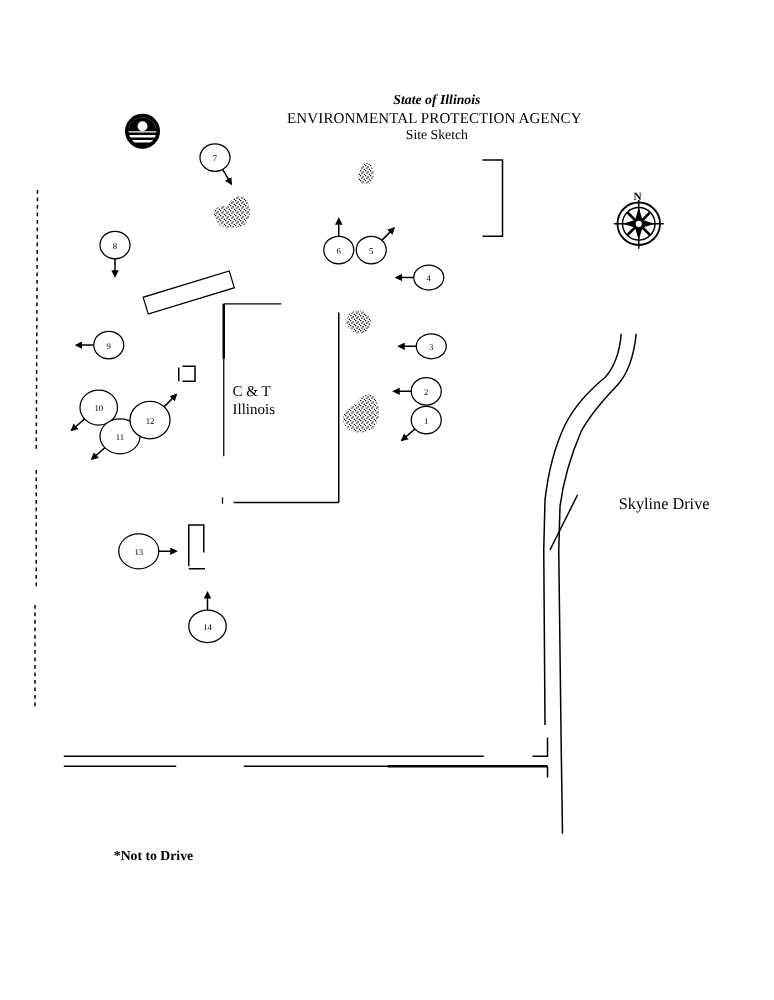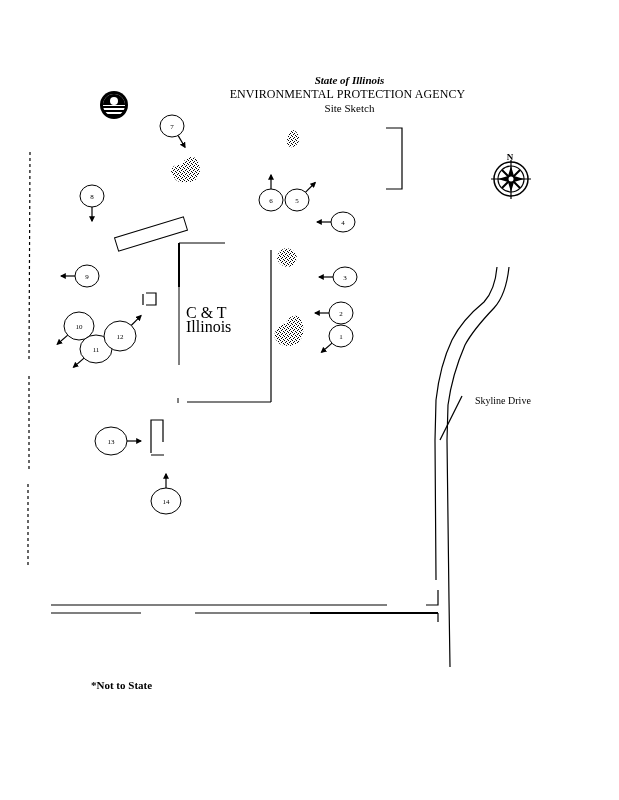--- a/index.html
+++ b/index.html
@@ -3,22 +3,22 @@
   <meta charset="utf-8">
   <style>
     html, body { margin: 0; padding: 0; background: #ffffff; }
     body { width: 619px; height: 800px; position: relative; overflow: hidden;
            font-family: "Liberation Serif", serif; color: #000; }
     #sketch { position: absolute; left: 0; top: 0; }
     .hdr { position: absolute; left: 0; width: 619px; text-align: center; line-height: 1; }
     .hdr-state { top: 75px; left: 40px; font-size: 11px; font-style: italic; font-weight: bold; }
     .hdr-agency { top: 88px; left: 38px; font-size: 12px; letter-spacing: 0.1px; }
     .hdr-sub { top: 103px; left: 40px; font-size: 11px; }
-    .site-label { position: absolute; left: 186px; top: 306px; font-size: 16px; line-height: 14px; }
-    .road-label { position: absolute; left: 475px; top: 395px; font-size: 10px; }
+    .site-label { position: absolute; left: 186px; top: 306px; font-size: 12px; line-height: 14px; }
+    .road-label { position: absolute; left: 495px; top: 395px; font-size: 13px; }
     .note { position: absolute; left: 91px; top: 679px; font-size: 11px; font-weight: bold; }
     svg text { font-family: "Liberation Serif", serif; }
   </style>
 </head>
 <body>
 
 <svg id="sketch" width="619" height="800" viewBox="0 0 619 800" xmlns="http://www.w3.org/2000/svg">
   <defs>
     <pattern id="stipple" width="4" height="4" patternUnits="userSpaceOnUse">
       <rect x="0" y="0" width="1" height="1" fill="#000"></rect>
@@ -181,13 +181,13 @@
 <div class="hdr hdr-agency">ENVIRONMENTAL PROTECTION AGENCY</div>
 <div class="hdr hdr-sub">Site Sketch</div>
 
 <div class="site-label">
   <div>C &amp; T</div>
   <div>Illinois</div>
 </div>
 
 <div class="road-label">Skyline Drive</div>
 
-<div class="note">*Not to State</div>
+<div class="note">*Not to Drive</div>
 
 </body></html>

